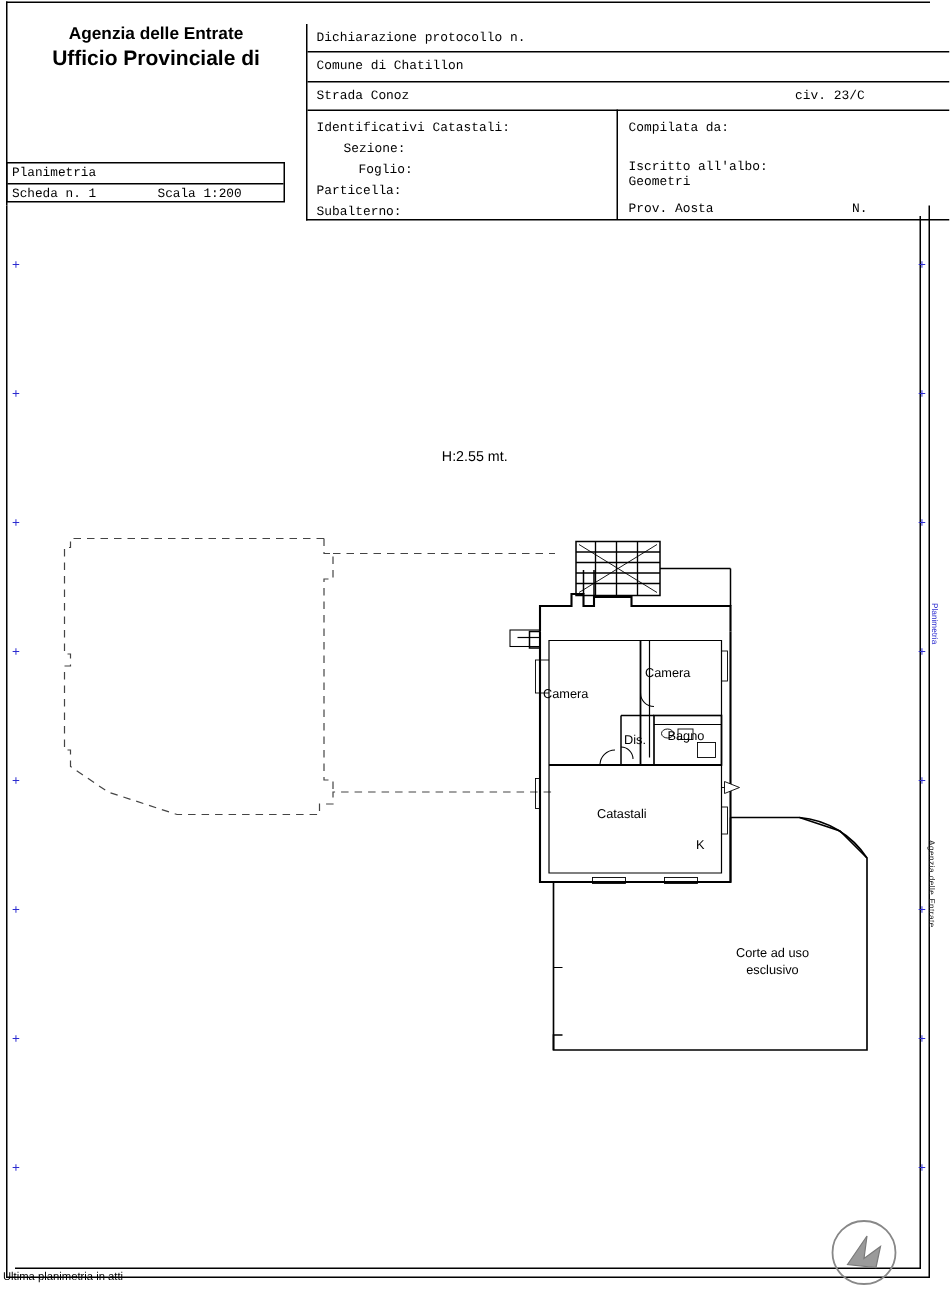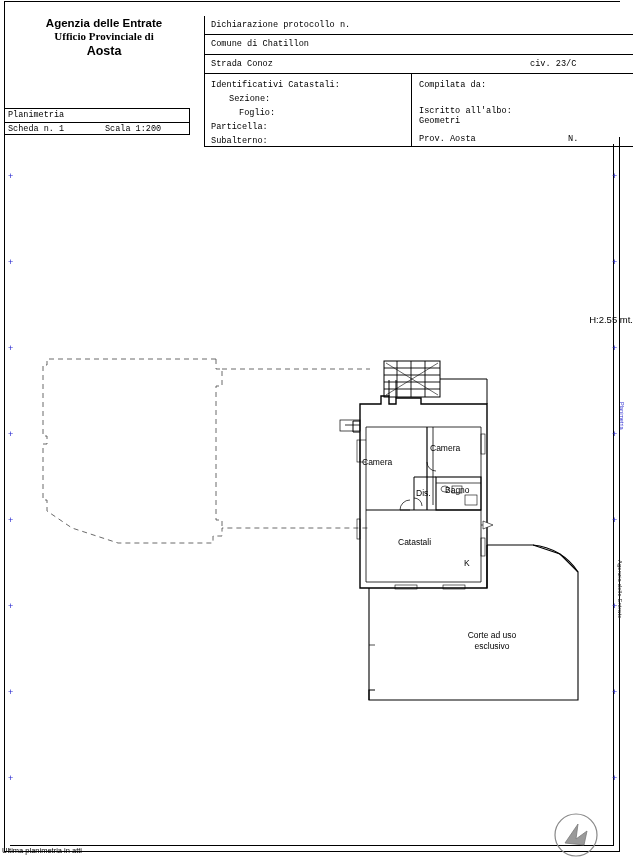--- a/index.html
+++ b/index.html
@@ -31,23 +31,22 @@
   .hdr-left .l1 {
     font-size: 11.5px;
     font-weight: bold;
   }
   .hdr-left .l2 {
     font-size: 15.5px;
     font-weight: bold;
     letter-spacing: .2px;
   }
   .hdr-left .l3 {
-    font-size: 11px;
+    font-size: 14px;
     font-weight: bold;
-    font-family: Liberation Serif, serif;
   }
   .hdr-left .l4 {
     font-size: 12.5px;
     font-weight: bold;
   }
 
   .planimetria-box {
     position: absolute;
     left: 4px;
     top: 108px;
@@ -164,23 +163,23 @@
     left: 0;
     top: 290px;
     width: 633px;
     text-align: center;
     font-size: 15px;
     letter-spacing: .3px;
   }
   .piano-sub {
     position: absolute;
     left: 0;
-    top: 314px;
+    top: 299px;
     width: 633px;
-    text-align: right;
+    text-align: center;
     font-size: 9.5px;
   }
 
   
   .plan {
     position: absolute;
     left: 0;
     top: 0;
     width: 633px;
     height: 865px;
@@ -239,21 +238,20 @@
 
 <div id="page">
 
   <div class="outer-frame"></div>
   <div class="page-frame"></div>
   <div class="page-frame-inner"></div>
 
   <div class="hdr-left">
     <div class="l1">Agenzia delle Entrate</div>
     <div class="l3">Ufficio Provinciale di</div>
-    <div class="l4">Aosta</div>
   </div>
 
   <div class="planimetria-box">
     <div class="pb-title">Planimetria</div>
     <div class="pb-line"></div>
     <div class="pb-scheda">Scheda n. 1</div>
     <div class="pb-scala">Scala 1:200</div>
   </div>
 
   <div class="form-box">
@@ -373,21 +371,21 @@
     </g>
   </svg>
 
   <div class="room-label" style="left:362px; top:457px;">Camera</div>
   <div class="room-label" style="left:430px; top:443px;">Camera</div>
   <div class="room-label" style="left:416px; top:488px;">Dis.</div>
   <div class="room-label" style="left:445px; top:485px;">Bagno</div>
   <div class="room-label" style="left:398px; top:537px;">Catastali</div>
   <div class="room-label" style="left:464px; top:558px;">K</div>
 
-  <div class="corte-label" style="left:452px; top:630px; width:80px;">
+  <div class="corte-label" style="left:475px; top:630px; width:80px;">
     <span>Corte ad uso</span><br>
     <span>esclusivo</span>
   </div>
 
   <div class="side-text">Agenzia delle Entrate</div>
   <div class="side-text-blue">Planimetria</div>
 
   <div class="footer-note">Ultima planimetria in atti</div>
 
   <svg class="logo-circle" viewBox="0 0 46 46">

